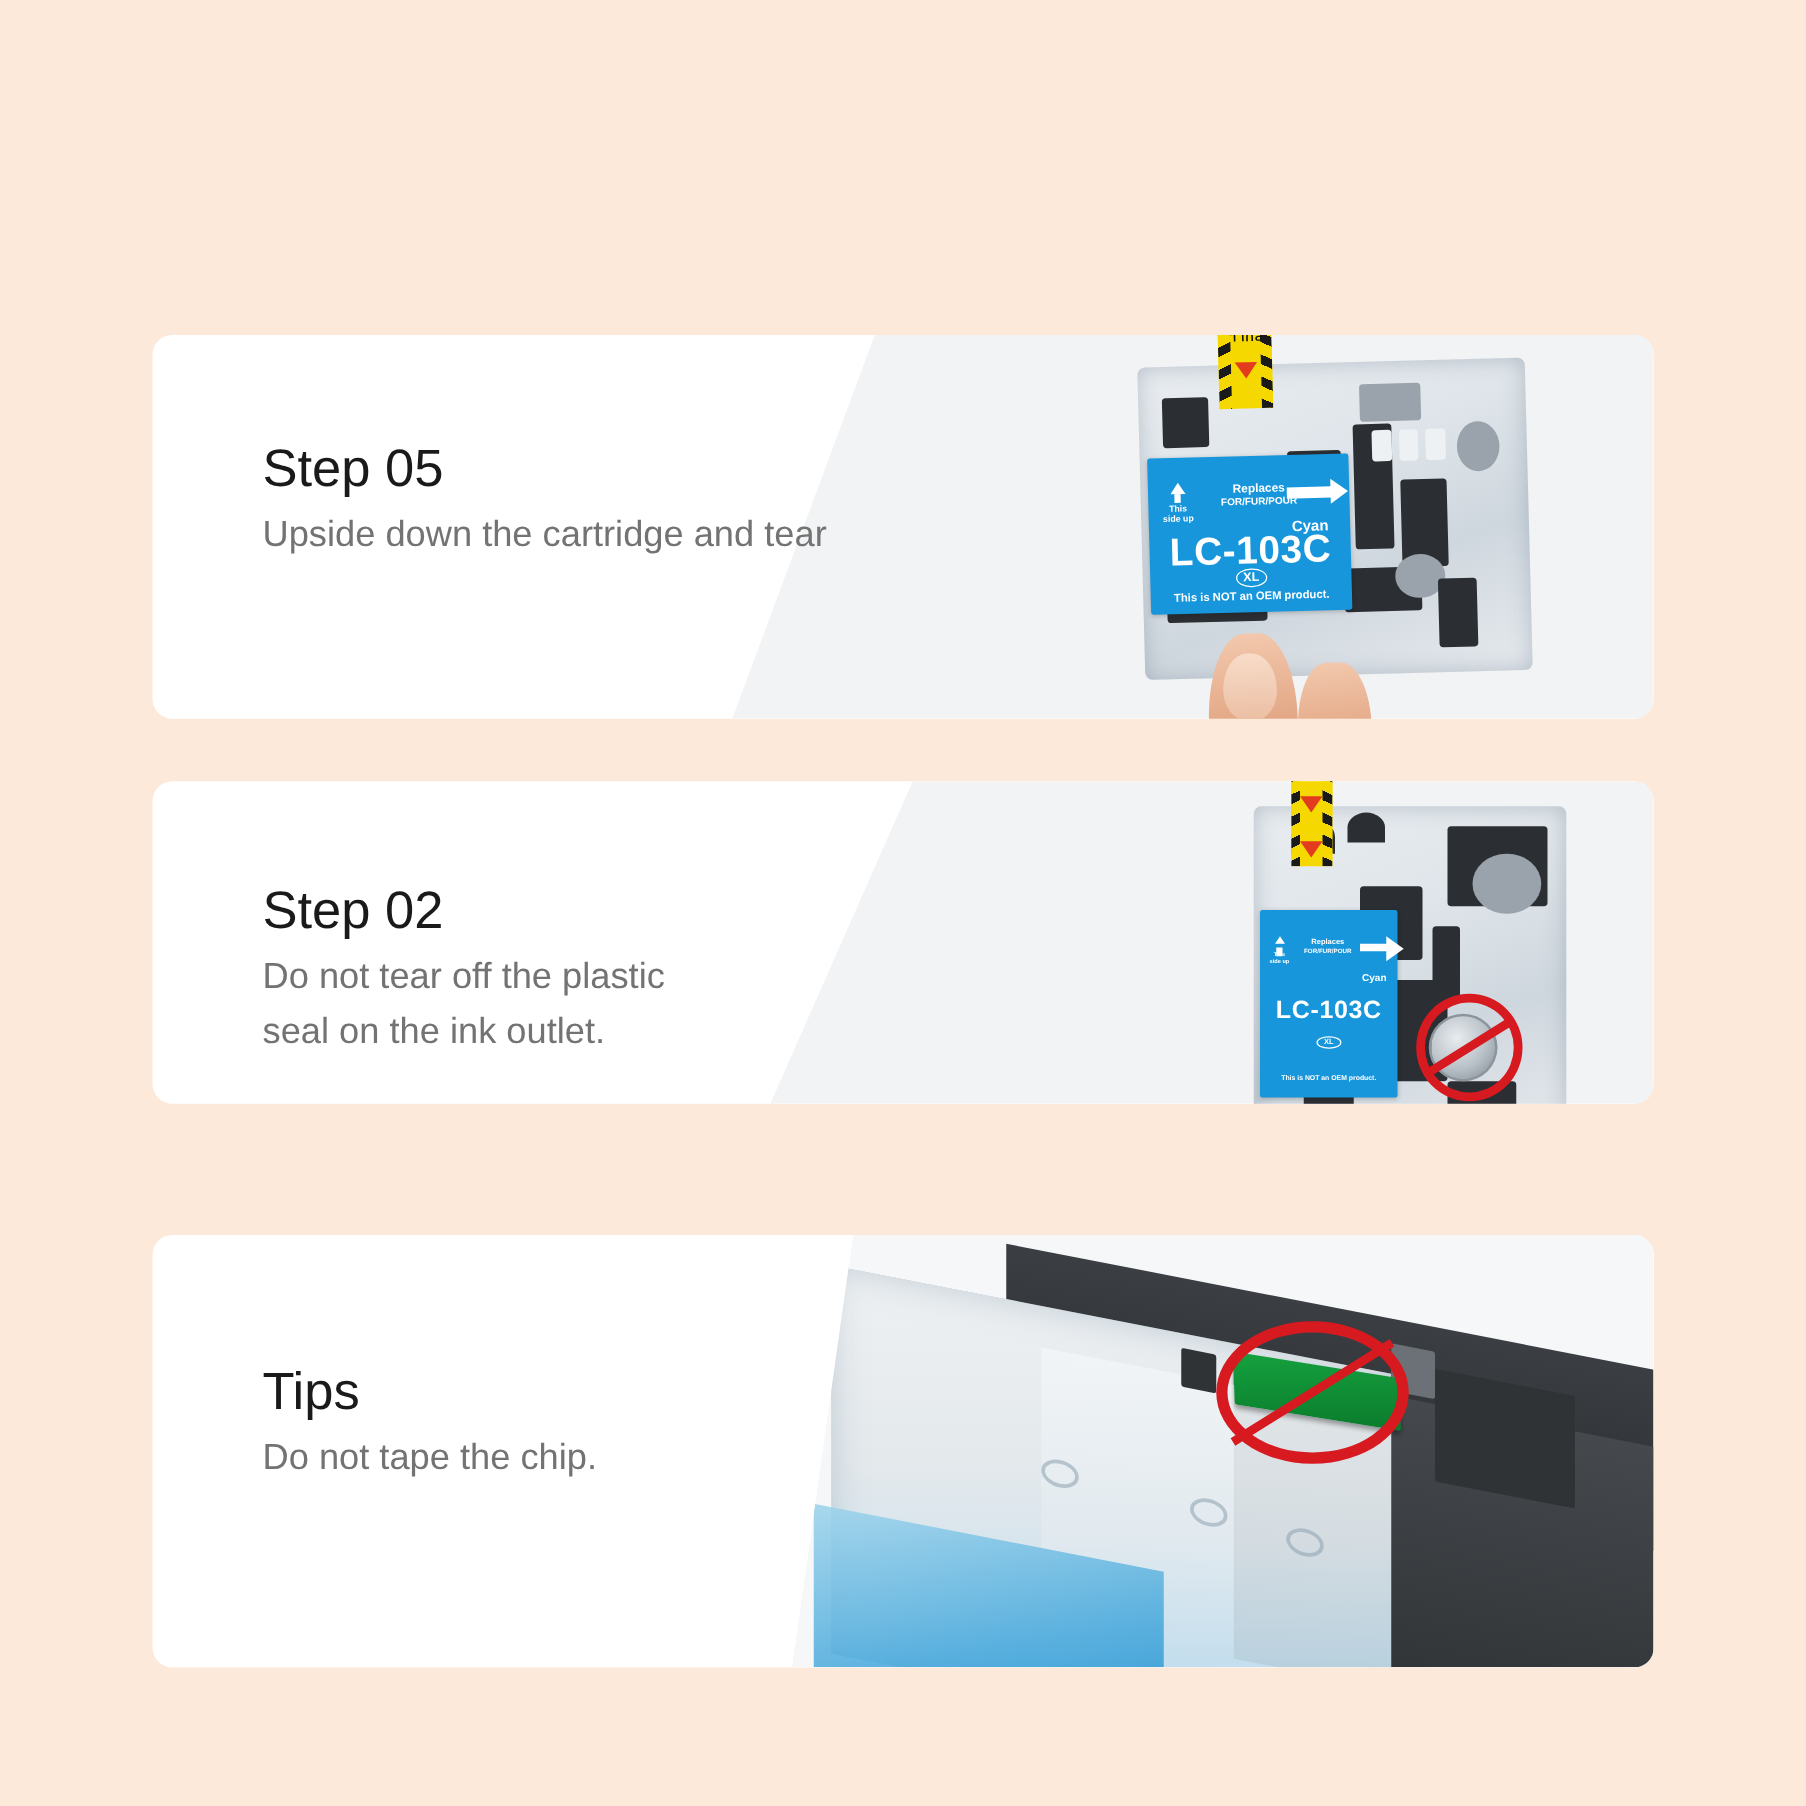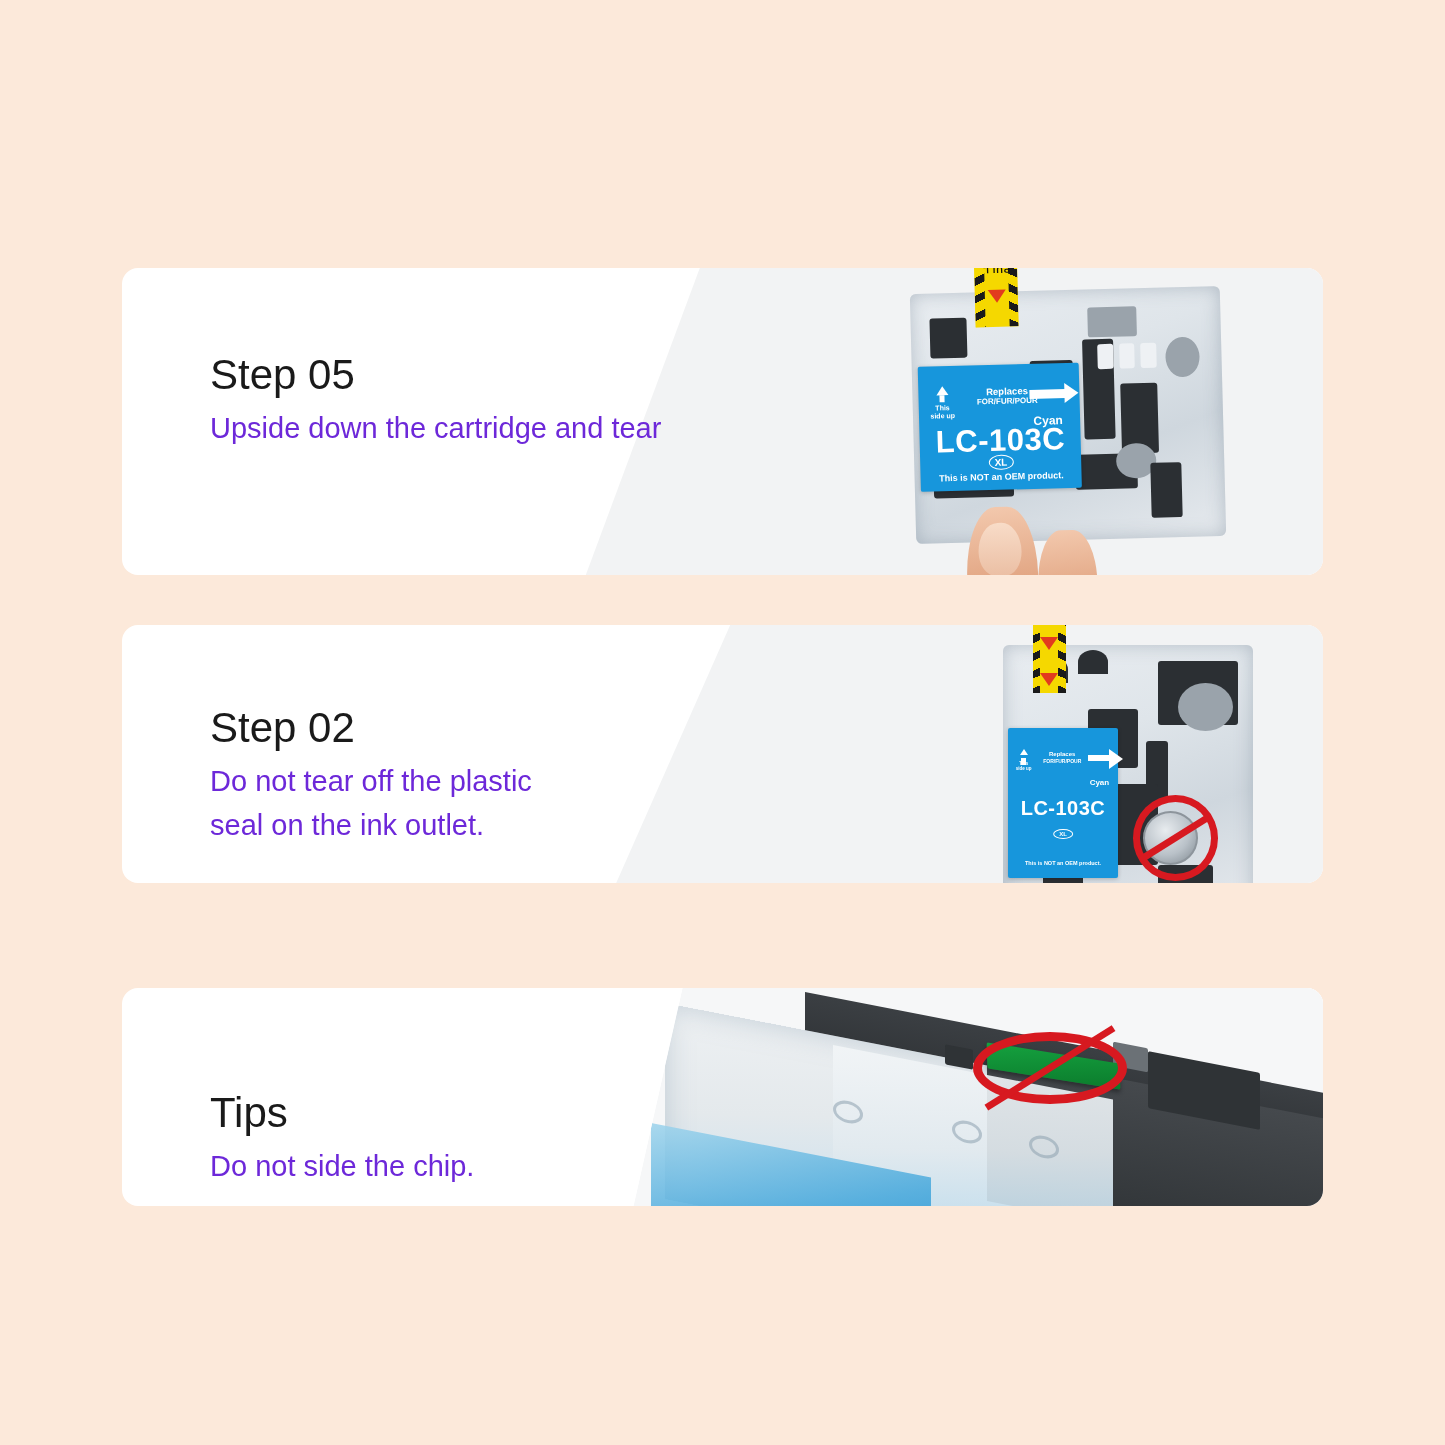--- a/index.html
+++ b/index.html
@@ -38,21 +38,21 @@
   .card {
     position: absolute;
     left: 122px;
     width: 1201px;
     background: #FFFFFF;
     border-radius: 16px;
     overflow: hidden;
   }
   .card-1 { top: 268px;  height: 307px; }
   .card-2 { top: 625px;  height: 258px; }
-  .card-3 { top: 988px;  height: 218px; }
+  .card-3 { top: 988px;  height: 346px; }
 
   
   .diag-panel {
     position: absolute;
     top: 0; right: 0; bottom: 0;
     width: 760px;
     background: #F2F3F4;
     clip-path: polygon(18% 0%, 100% 0%, 100% 100%, 3% 100%);
   }
   .card-2 .diag-panel {
@@ -73,21 +73,21 @@
   .step-heading {
     font-size: 42px;
     font-weight: 400;
     color: #1A1A1A;
     line-height: 1.18;
     margin-bottom: 6px;
   }
   .step-desc {
     font-size: 29px;
     font-weight: 400;
-    color: #6d28d9;
+    color: #737373;
     line-height: 1.52;
   }
 
   
   .photo {
     position: absolute;
     top: 0;
     bottom: 0;
     right: 0;
     z-index: 4;
@@ -464,21 +464,21 @@
         <div class="noSign" style="left:52%;top:56%;width:34%;height:32%;"></div>
       </div>
     </div>
   </div>
 
   <div class="card card-3">
 
     <div class="text-block">
       <div class="step-heading">Tips</div>
       <div class="step-desc">
-        <div>Do not side the chip.</div>
+        <div>Do not tape the chip.</div>
       </div>
     </div>
 
     <div class="photo photo-3">
       <div class="tips-scene">
         <div class="t-slab t-dark1"></div>
         <div class="t-slab t-clear1"></div>
         <div class="t-slab t-dark2"></div>
         <div class="t-slab t-clear2"></div>
         <div class="t-slab t-blue"></div>

